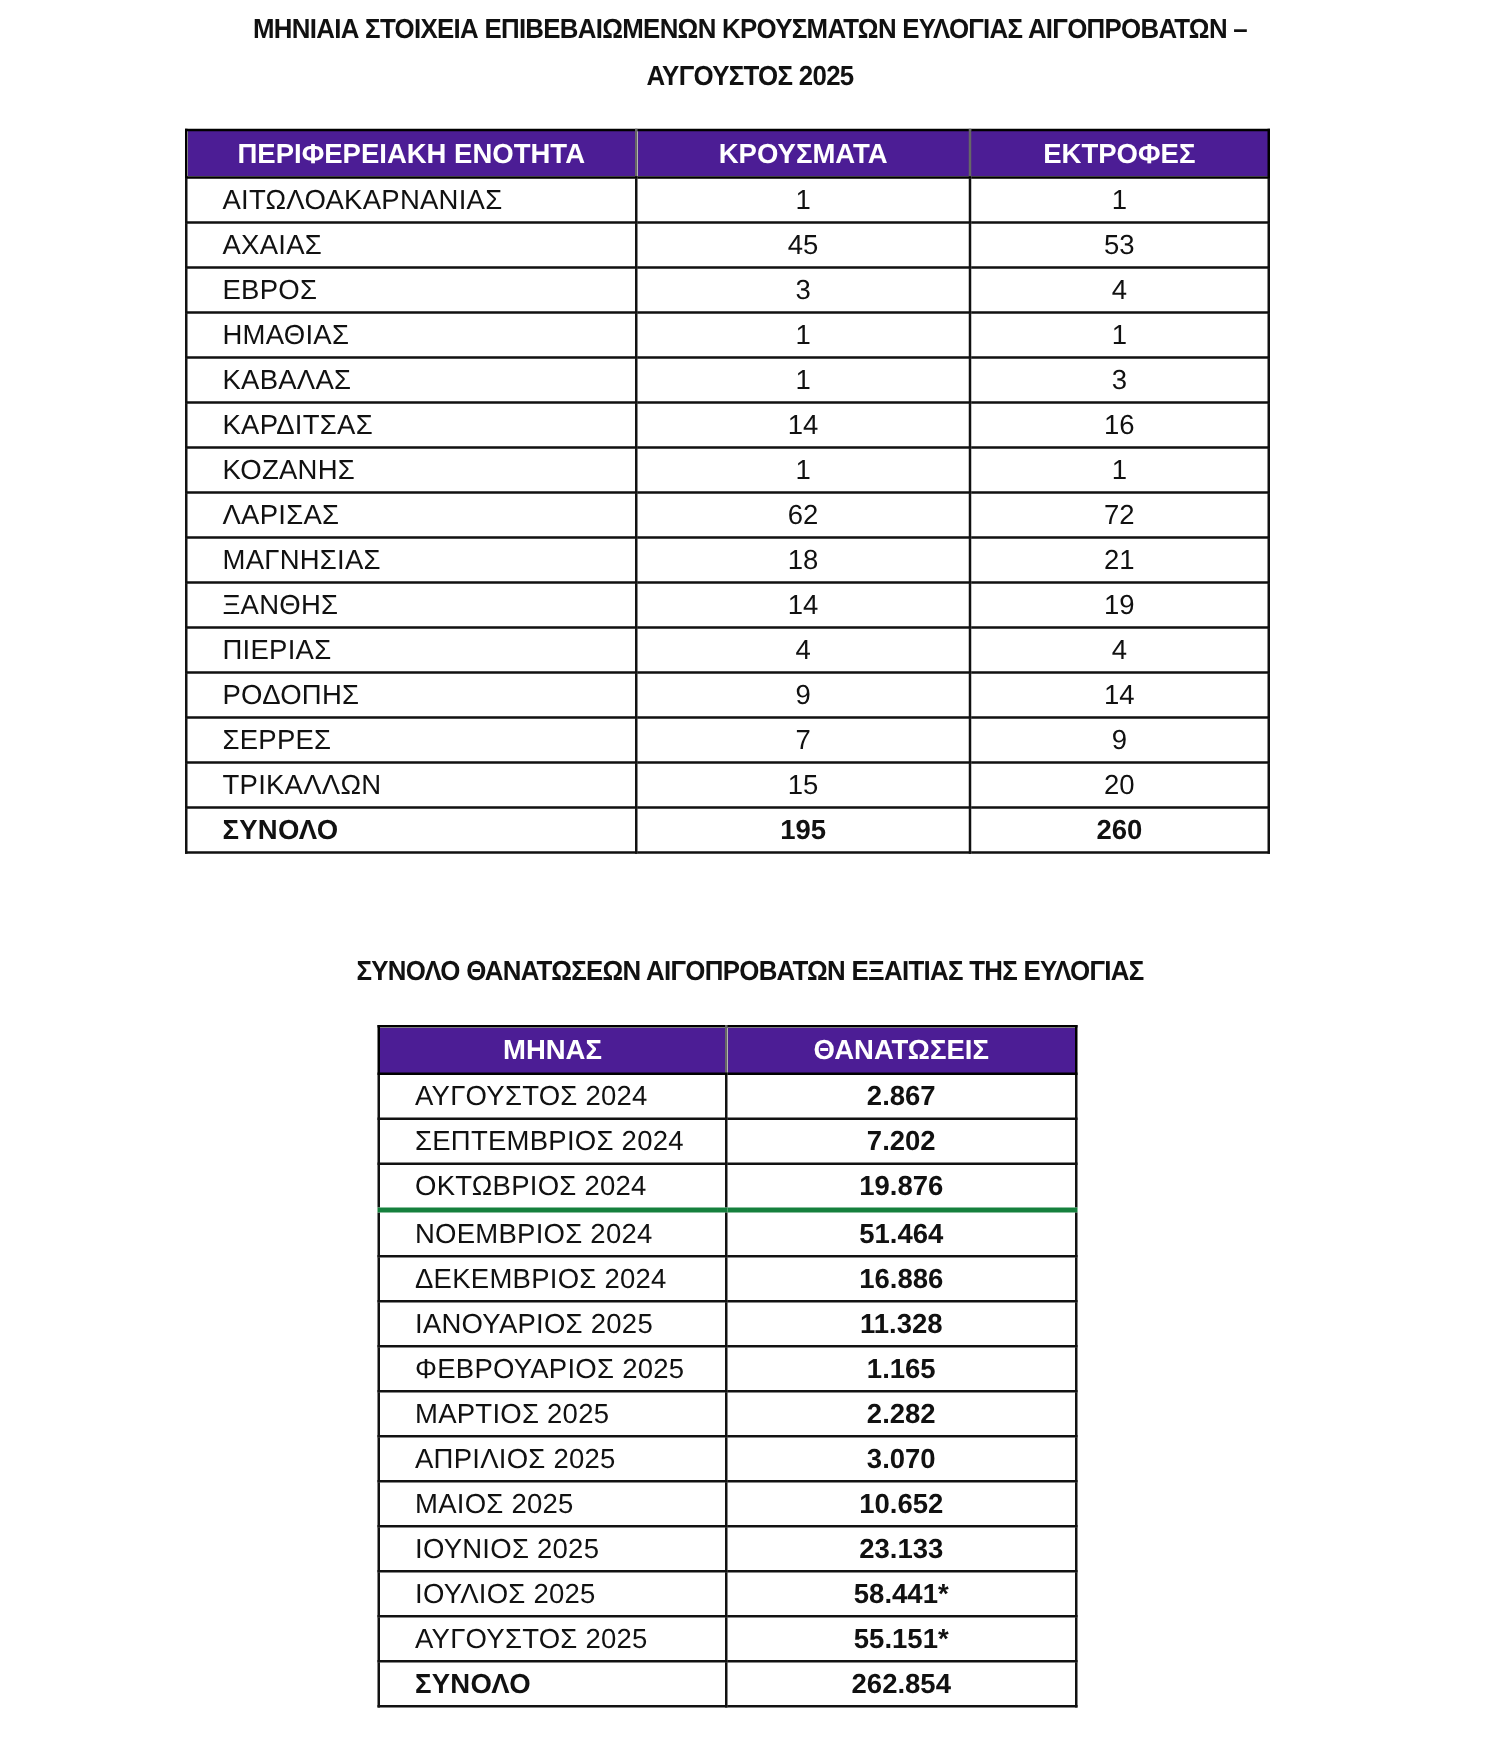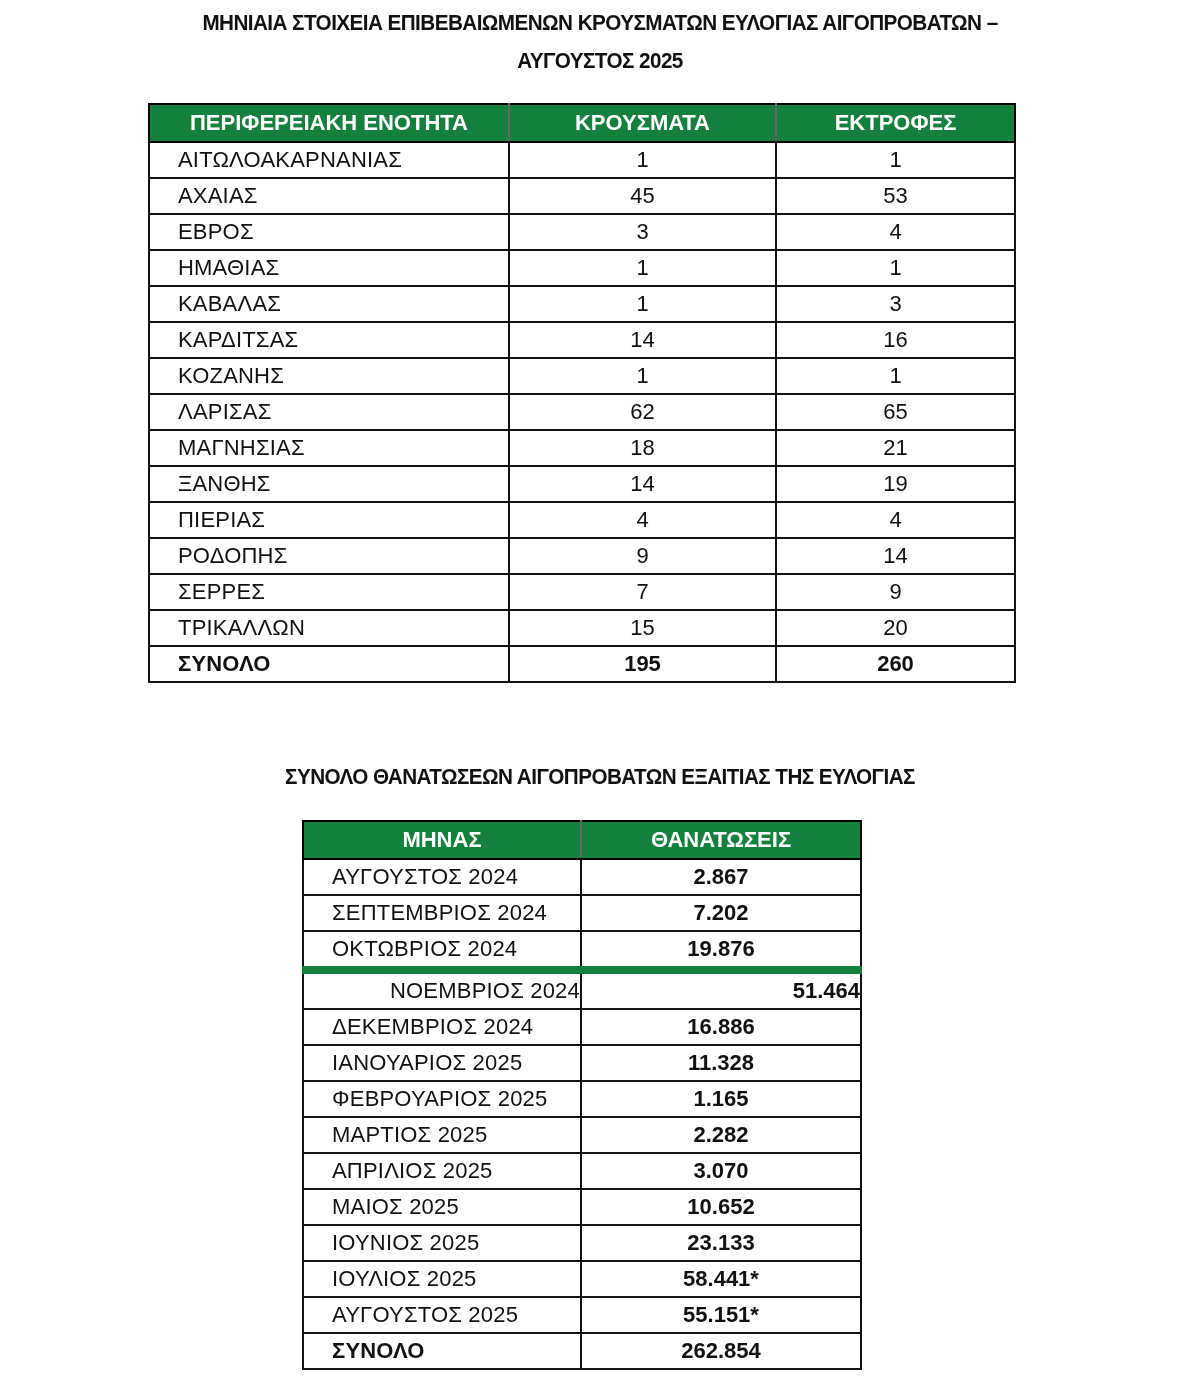--- a/index.html
+++ b/index.html
@@ -16,39 +16,39 @@
   #title1a { top: 10px; }
   #title1b { top: 48px; }
   #title2 { top: 764px; }
 
   table { position: absolute; border-collapse: collapse; table-layout: fixed; }
   td, th {
     border: 2px solid #111; padding: 0; height: 34px;
     font-size: 22px; line-height: 34px; white-space: nowrap; overflow: hidden;
   }
   th {
-    background: #15803d; color: #fff; font-weight: bold; text-align: center;
+    background: #4c1d95; color: #fff; font-weight: bold; text-align: center;
     height: 36px; line-height: 36px; border-color: #000;
     border-right-color: #666;
   }
   th:last-child { border-right-color: #000; margin-left: 43px; }
   td.name { text-align: left; padding-left: 28px; letter-spacing: 0.2px; }
   td.num { text-align: center; }
   tr.total td { font-weight: bold; }
 
   #cases-table { left: 148px; top: 103px; width: 866px; }
   #cases-table col.c1 { width: 360px; }
   #cases-table col.c2 { width: 267px; }
   #cases-table col.c3 { width: 239px; }
 
   #culls-table { left: 302px; top: 820px; width: 558px; }
   #culls-table col.c1 { width: 278px; }
   #culls-table col.c2 { width: 280px; }
   #culls-table td.num { font-weight: bold; }
-  #culls-table tr.thick td { border-top: 8px solid #15803d; text-align: right; }
+  #culls-table tr.thick td { border-top: 4px solid #15803d; }
 </style>
 </head>
 <body>
 
 <div class="title" id="title1a">ΜΗΝΙΑΙΑ ΣΤΟΙΧΕΙΑ ΕΠΙΒΕΒΑΙΩΜΕΝΩΝ ΚΡΟΥΣΜΑΤΩΝ ΕΥΛΟΓΙΑΣ ΑΙΓΟΠΡΟΒΑΤΩΝ –</div>
 <div class="title" id="title1b">ΑΥΓΟΥΣΤΟΣ 2025</div>
 
 <table id="cases-table">
   <colgroup>
       <col class="c1">
@@ -94,21 +94,21 @@
         <td class="num">16</td>
       </tr>
     <tr>
         <td class="name">ΚΟΖΑΝΗΣ</td>
         <td class="num">1</td>
         <td class="num">1</td>
       </tr>
     <tr>
         <td class="name">ΛΑΡΙΣΑΣ</td>
         <td class="num">62</td>
-        <td class="num">65</td>
+        <td class="num">72</td>
       </tr>
     <tr>
         <td class="name">ΜΑΓΝΗΣΙΑΣ</td>
         <td class="num">18</td>
         <td class="num">21</td>
       </tr>
     <tr>
         <td class="name">ΞΑΝΘΗΣ</td>
         <td class="num">14</td>
         <td class="num">19</td>

